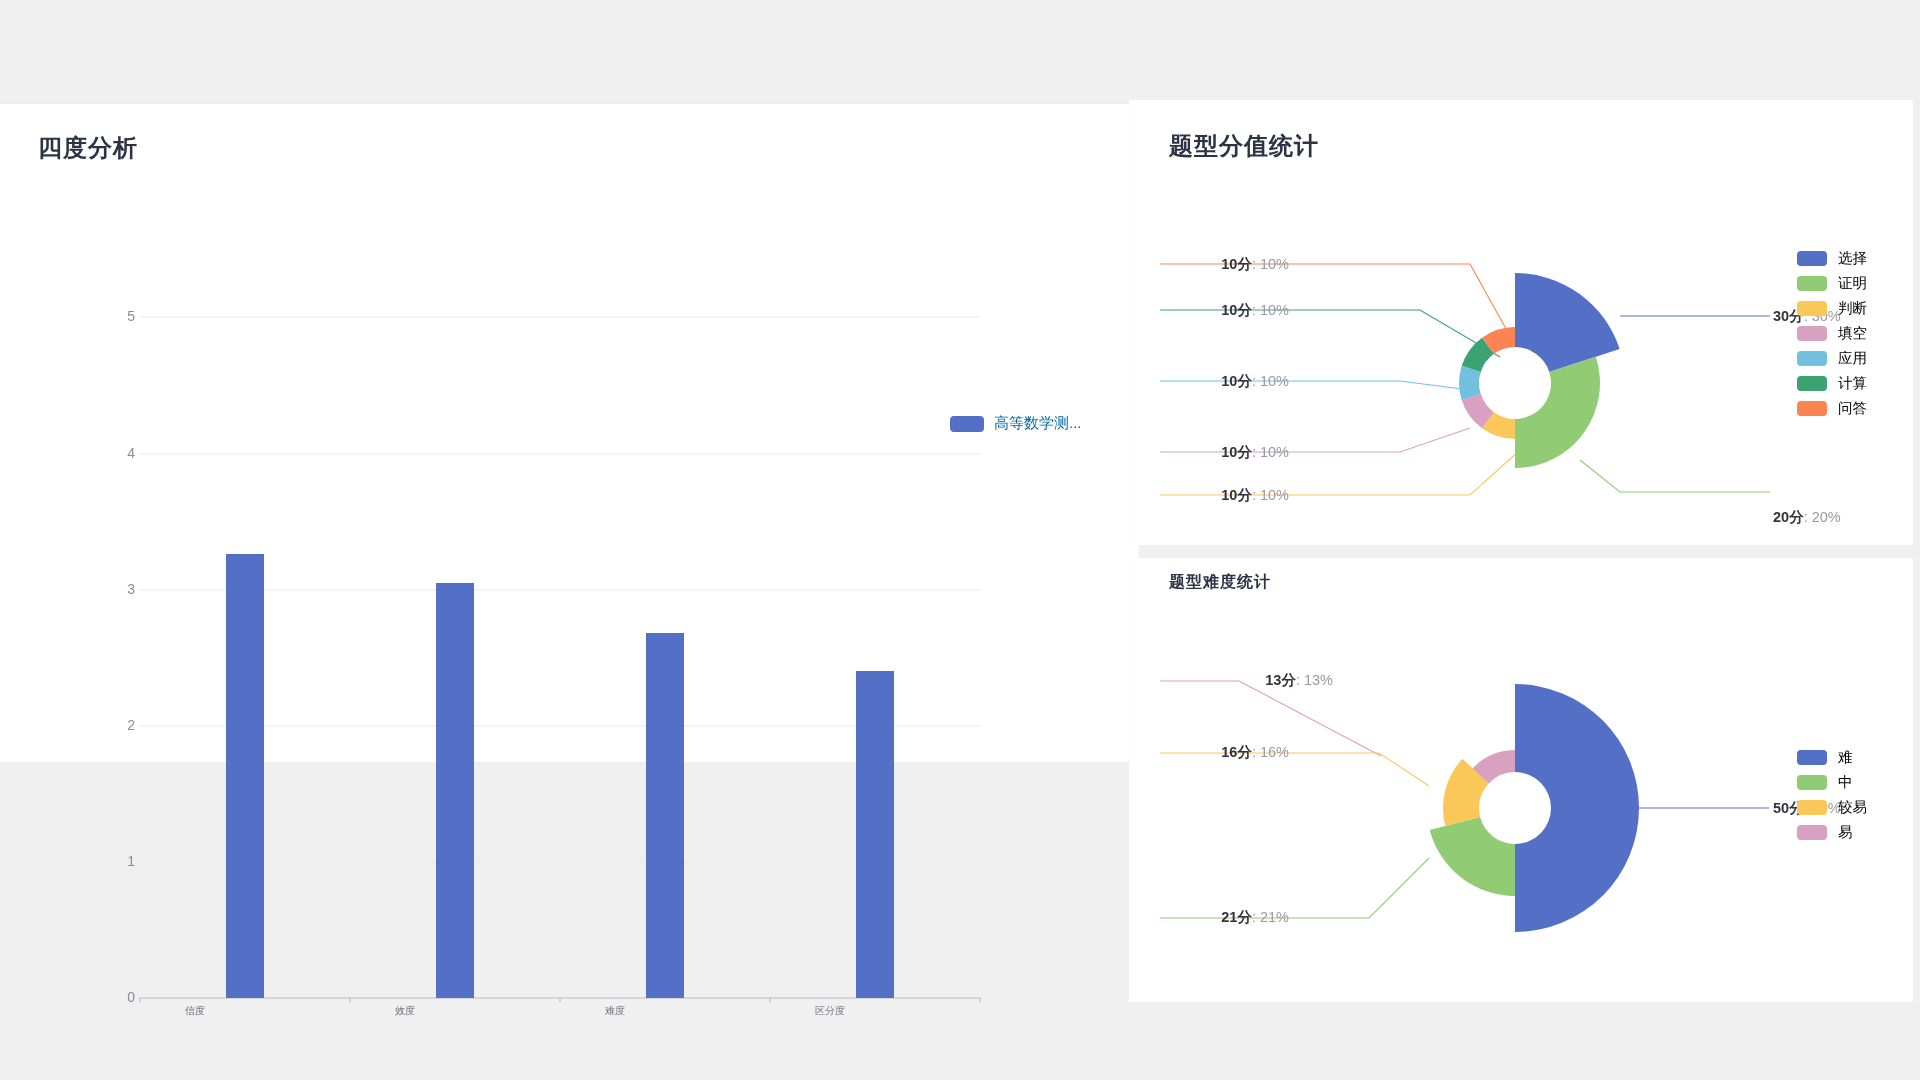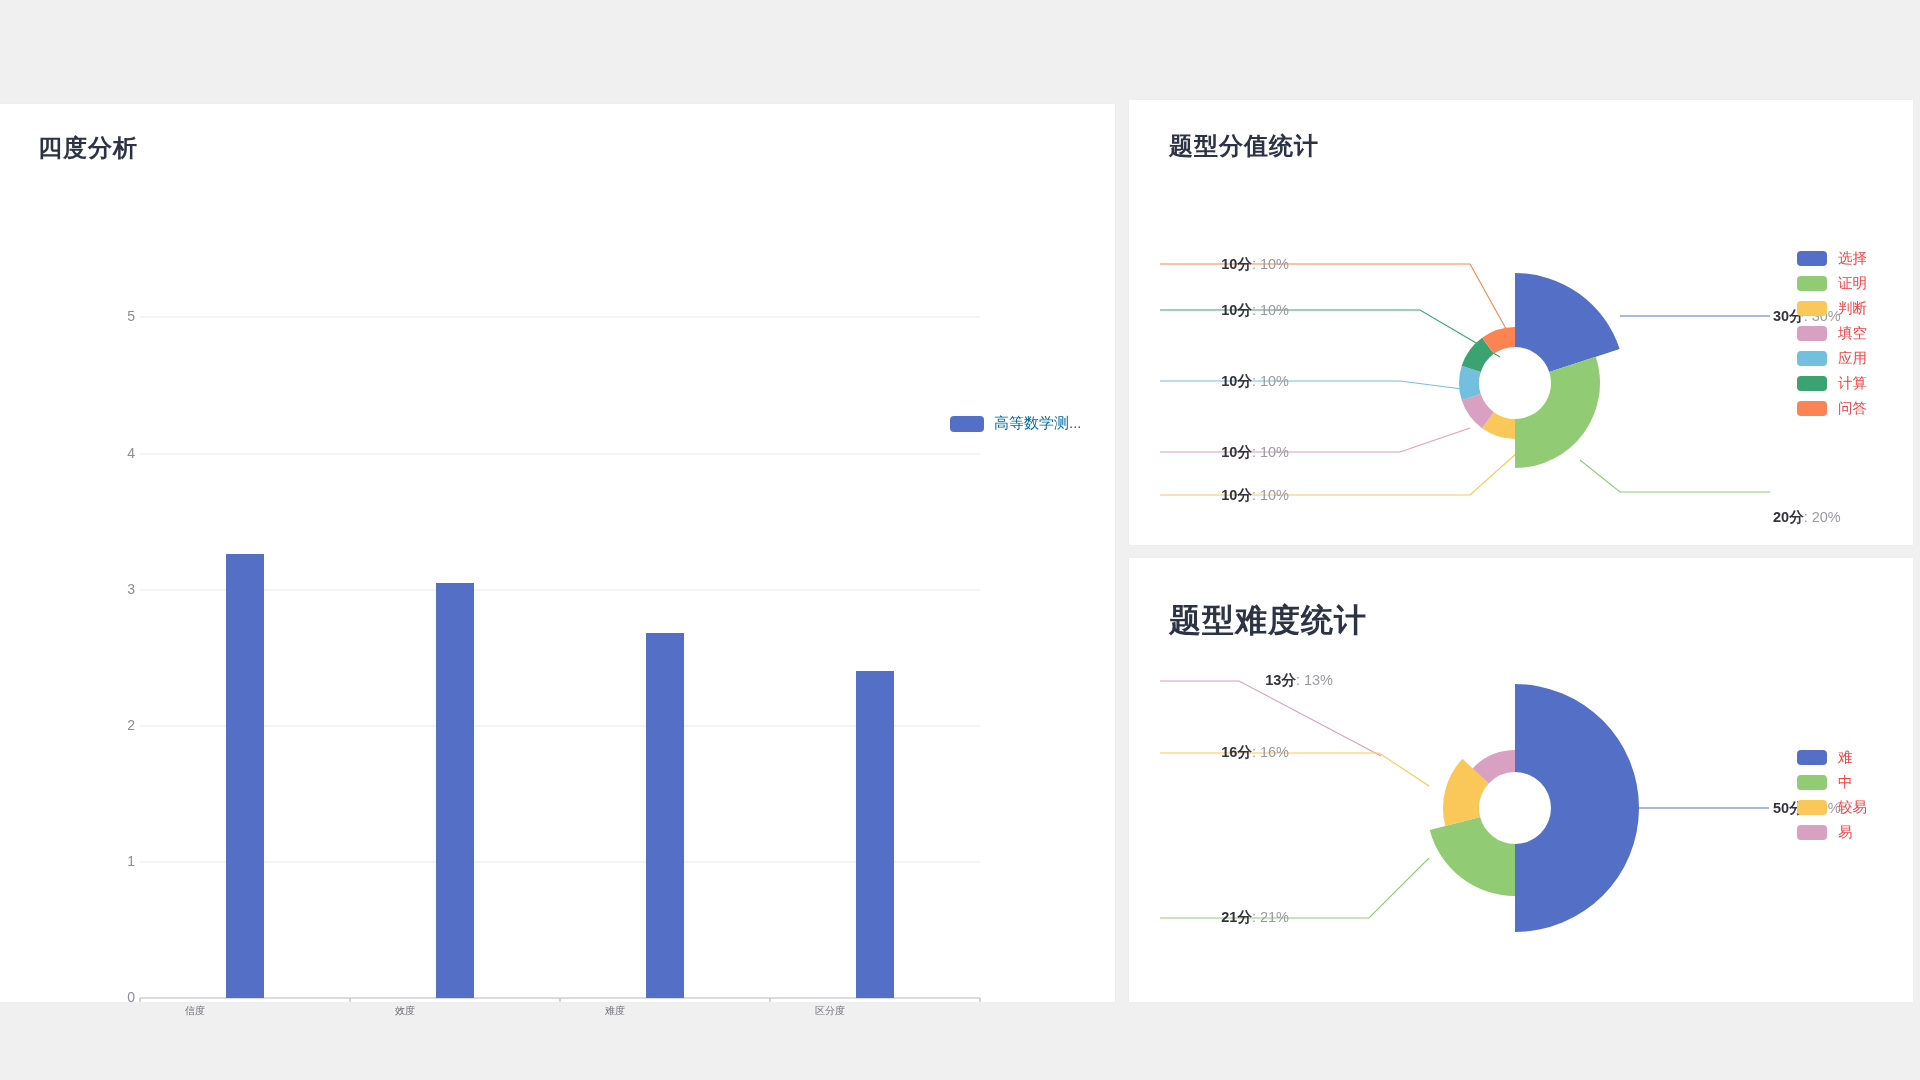--- a/index.html
+++ b/index.html
@@ -6,32 +6,32 @@
   body{
     width:1920px;height:1080px;
     background:#f0f0f0;
     font-family:"Liberation Sans","DejaVu Sans",sans-serif;
     overflow:hidden;
   }
   .page{position:relative;width:1920px;height:1080px;}
 
   
   .card{position:absolute;background:#ffffff;box-shadow:0 0 1px rgba(0,0,0,.05);}
-  #card-bar   {left:0px;   top:104px; width:1115px; height:898px;}
+  #card-bar   {left:0px;   top:104px; width:1115px; height:658px;padding-left:24px;}
   #card-score {left:1129px;top:100px; width:784px;  height:445px;}
   #card-diff  {left:1129px;top:558px; width:784px;  height:444px;}
 
   .card-title{
     position:absolute;
     font-family:"Liberation Serif","DejaVu Serif",serif;
     font-weight:700;color:#2c3344;
   }
   #title-bar  {left:38px; top:28px;  font-size:24px;letter-spacing:1px;}
   #title-score{left:40px; top:30px;  font-size:24px;letter-spacing:1px;}
-  #title-diff {left:40px; top:41px;  font-size:32px;letter-spacing:1px;}
+  #title-diff {left:40px; top:14px;  font-size:16px;letter-spacing:1px;}
 
   
   .bar-plot{position:absolute;left:0;top:0;width:1115px;height:898px;}
   .axis-label{
     position:absolute;font-size:14px;color:#8c8c96;
     text-align:right;width:40px;
   }
   .cat-label{
     position:absolute;font-size:10px;color:#6e6e78;
     text-align:left;width:120px;
@@ -46,21 +46,21 @@
     position:absolute;font-size:14.5px;white-space:nowrap;
     color:#9a9aa2;
   }
   .lbl b{color:#33333c;font-weight:700;}
   .lbl.right{text-align:left;}
   .lbl.left{text-align:right;}
 
   .pie-legend{position:absolute;}
   .pie-legend .row{display:flex;align-items:center;gap:11px;height:25px;}
   .pie-legend .sw{width:30px;height:15px;border-radius:4px;}
-  .pie-legend .tx{font-size:14.5px;color:#ef4444;white-space:nowrap;}
+  .pie-legend .tx{font-size:14.5px;color:#000000;white-space:nowrap;}
 </style>
 </head>
 <body>
 
 <div class="page">
 
   <div class="card" id="card-bar">
     <div class="card-title" id="title-bar">四度分析</div>
 
     <div class="bar-plot">

